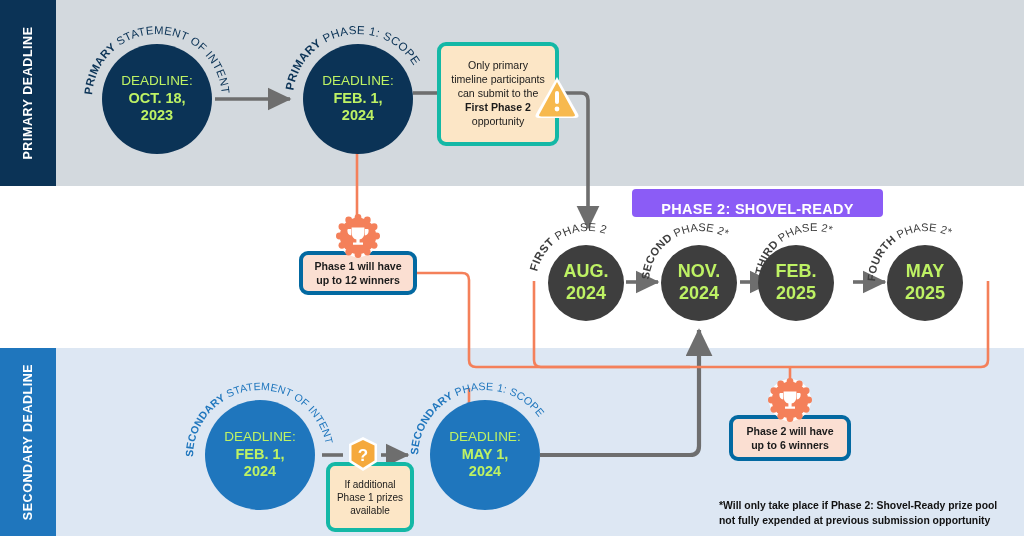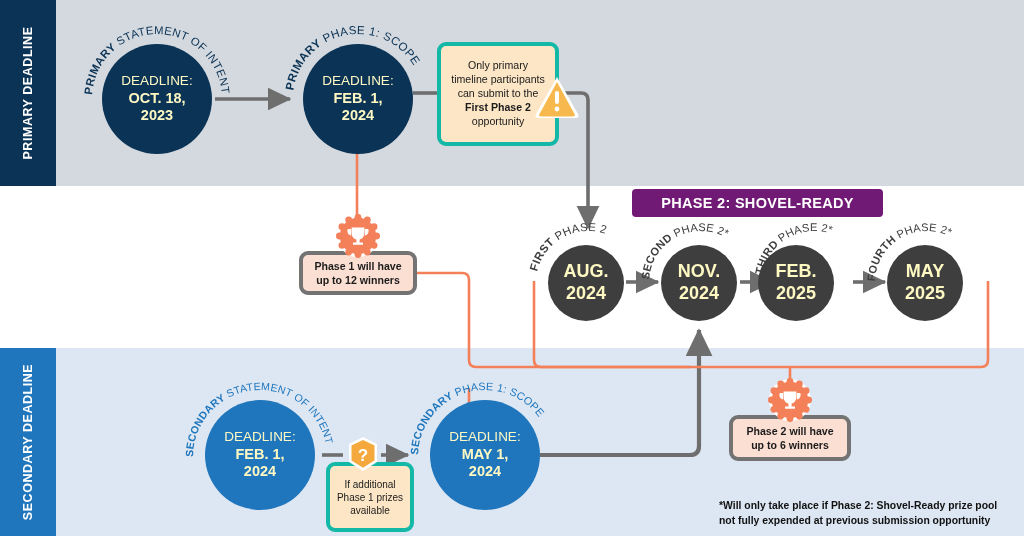--- a/index.html
+++ b/index.html
@@ -11,35 +11,35 @@
   .sideband{position:absolute;left:0;display:flex;align-items:center;justify-content:center;}
   #primary-side{top:0;width:56px;height:186px;background:#0b3356;}
   #secondary-side{top:348px;width:56px;height:188px;background:#1f76bd;}
   .sideband span{
     transform:rotate(-90deg);white-space:nowrap;color:#fff;
     font-size:12.5px;font-weight:bold;letter-spacing:.55px;
   }
   svg.layer{position:absolute;left:0;top:0;width:1024px;height:536px;overflow:visible;}
   #lines{z-index:2;}
   .node{position:absolute;border-radius:50%;display:flex;flex-direction:column;
-        align-items:center;justify-content:center;color:#fef9c3;text-align:center;z-index:5;}
+        align-items:center;justify-content:center;color:#bef264;text-align:center;z-index:5;}
   .node .l1{font-size:13.5px;font-weight:normal;line-height:1.22;}
   .node .l2{font-size:14.5px;font-weight:bold;line-height:1.22;}
   .node .l3{font-size:14.5px;font-weight:bold;line-height:1.22;}
   .navy{background:#0b3356;}
   .blue{background:#1f76bd;}
   .dark{background:#3e3e3e;}
   .dark .l2,.dark .l3{font-size:18px;}
-  #phase2-header{position:absolute;background:#701a75;border-radius:4px;color:#fff;
-     font-size:14.5px;font-weight:bold;display:flex;align-items:center;justify-content:center;
+  #phase2-header{position:absolute;background:#8b5cf6;border-radius:4px;color:#fff;
+     font-size:14.5px;font-weight:bold;display:flex;align-items:flex-end;justify-content:center;
      letter-spacing:.3px;z-index:6;}
   .callout{position:absolute;border-radius:9px;z-index:7;box-sizing:border-box;
      display:flex;align-items:center;justify-content:center;text-align:center;}
   .cream{background:#fce6c6;border:4px solid #14b8a6;}
-  .peach{background:#fbdfd2;border:4px solid #737373;}
+  .peach{background:#fbdfd2;border:4px solid #0369a1;}
   #warn-box{width:122px;height:104px;padding:7px 8px;font-size:10.6px;line-height:1.32;color:#1b1b1b;}
   #qbox{width:88px;height:70px;padding:6px 5px;font-size:10px;line-height:1.3;color:#1b1b1b;}
   #p1win{width:118px;height:44px;font-size:10.6px;font-weight:bold;line-height:1.34;color:#1b1b1b;}
   #p2win{width:122px;height:46px;font-size:10.6px;font-weight:bold;line-height:1.34;color:#1b1b1b;}
   .badge{position:absolute;z-index:9;}
   #footnote{position:absolute;font-size:10.4px;font-weight:bold;color:#111;line-height:1.45;
      text-align:left;z-index:8;}
   .arcwrap{position:absolute;z-index:6;pointer-events:none;}
   .arcwrap text{font-family:"Liberation Sans",sans-serif;}
   .arc-b{font-weight:bold;}

